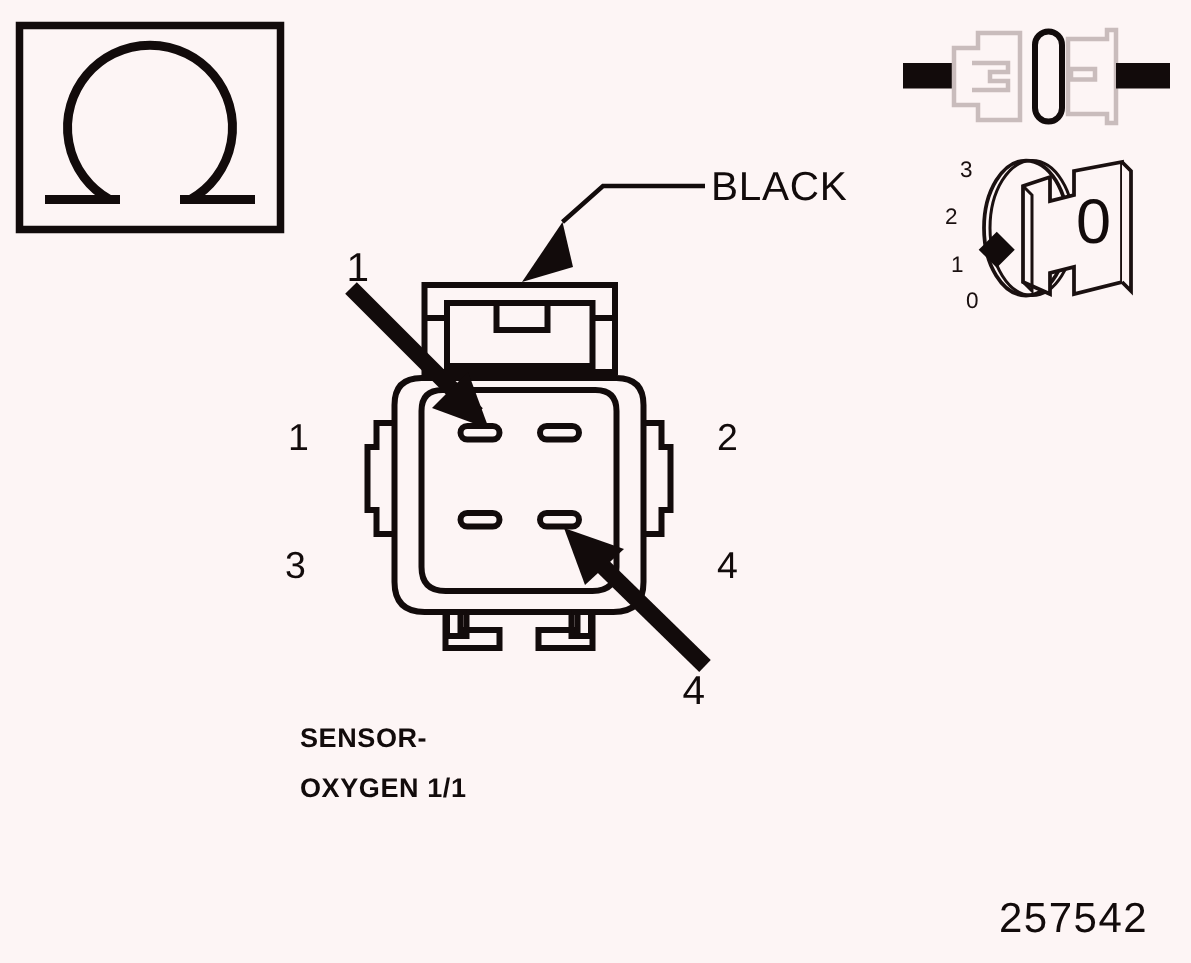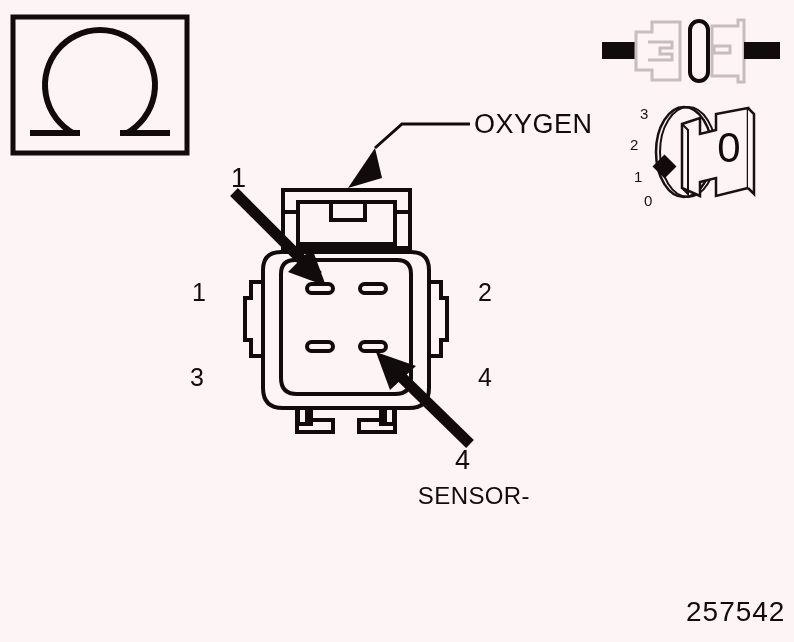--- a/index.html
+++ b/index.html
@@ -29,26 +29,26 @@
     font-size: 25px;
     color: #120b0b;
     white-space: nowrap;
   }
   .lbl-callout {
     font-size: 27px;
     color: #120b0b;
     white-space: nowrap;
   }
   .lbl-name {
-    font-size: 24px;
-    font-weight: normal;
+    font-size: 18px;
+    font-weight: bold;
     letter-spacing: 0.4px;
     color: #120b0b;
     white-space: nowrap;
-    text-align: right;
+    text-align: left;
   }
   .lbl-partno {
     font-size: 28px;
     letter-spacing: 1px;
     color: #120b0b;
     white-space: nowrap;
   }
   .lbl-keynum {
     font-size: 15px;
     color: #1a1010;
@@ -142,21 +142,21 @@
       <line x1="66" y1="238" x2="136" y2="238" stroke="#120b0b" stroke-width="4"></line>
     </svg>
   </div>
 
   <div class="abs" style="left:330px; top:100px;">
     <svg width="160" height="100" viewBox="0 0 160 100">
       <polyline points="140,24 72,24 45,48" fill="none" stroke="#120b0b" stroke-width="3"></polyline>
       <polygon points="45,48 52,78 18,88" fill="#120b0b"></polygon>
     </svg>
   </div>
-  <div class="abs lbl-wire" style="left:474px; top:109px;">OXYGEN</div>
+  <div class="abs lbl-wire" style="left:474px; top:109px;">BLACK</div>
 
   <div class="abs" style="left:230px; top:188px;">
     <svg width="120" height="110" viewBox="0 0 120 110">
       <line x1="4" y1="4" x2="88" y2="88" stroke="#120b0b" stroke-width="11"></line>
       <polygon points="96,98 58,84 82,60" fill="#120b0b"></polygon>
     </svg>
   </div>
   <div class="abs lbl-callout" style="left:231px; top:163px;">1</div>
 
   <div class="abs" style="left:360px; top:340px;">
@@ -167,17 +167,18 @@
   </div>
   <div class="abs lbl-callout" style="left:455px; top:445px;">4</div>
 
   <div class="abs lbl-pin" style="left:192px; top:278px;">1</div>
   <div class="abs lbl-pin" style="left:478px; top:278px;">2</div>
   <div class="abs lbl-pin" style="left:190px; top:363px;">3</div>
   <div class="abs lbl-pin" style="left:478px; top:363px;">4</div>
 
   <div class="abs" style="left:200px; top:482px; width:330px;">
     <div class="lbl-name" style="margin-bottom:12px;">SENSOR-</div>
+    <div class="lbl-name" style="margin-bottom:12px;">OXYGEN 1/1</div>
   </div>
 
-  <div class="abs lbl-partno" style="left:686px; top:596px;">257542</div>
+  <div class="abs lbl-partno" style="left:666px; top:596px;">257542</div>
 
 </div>
 
 </body></html>

